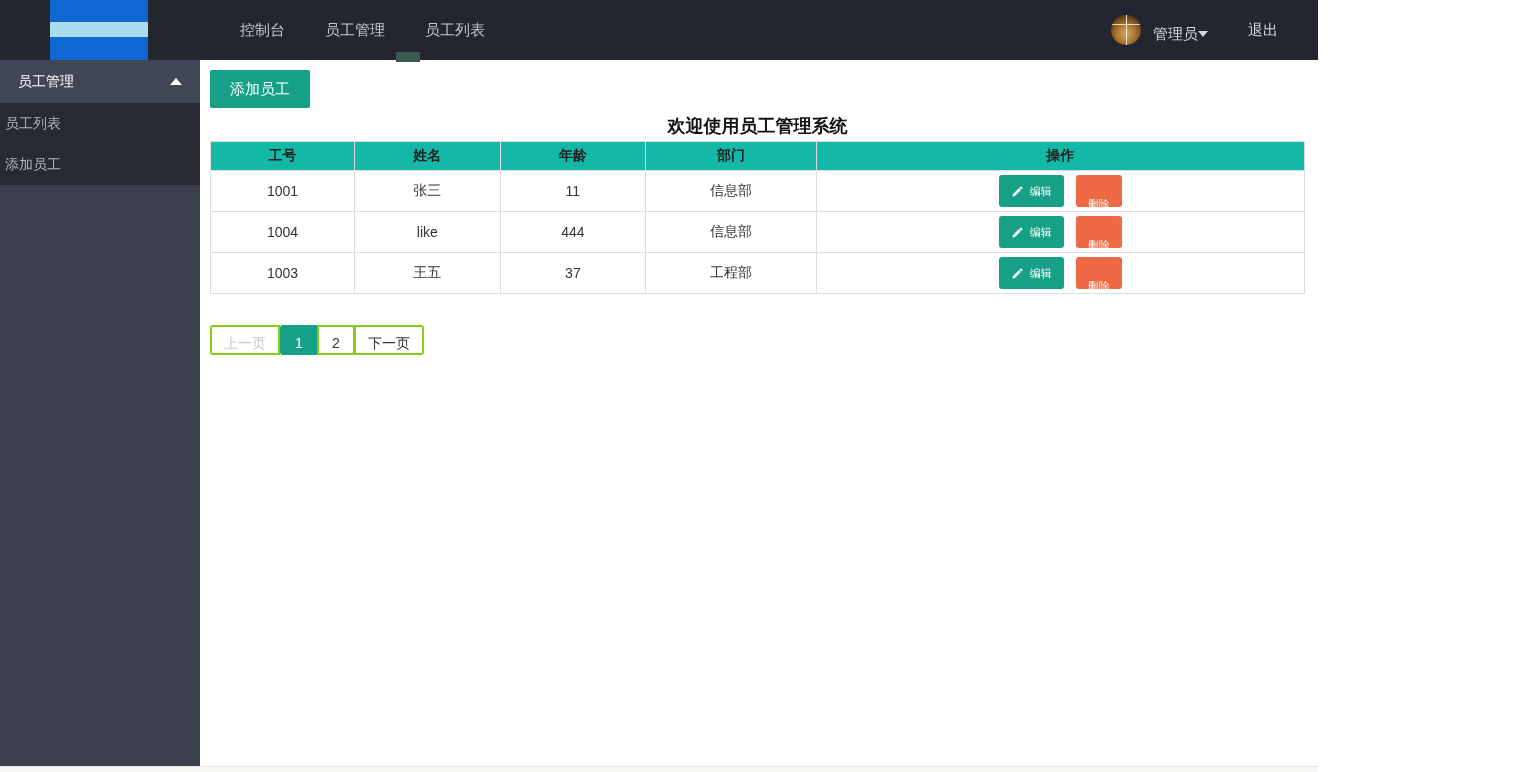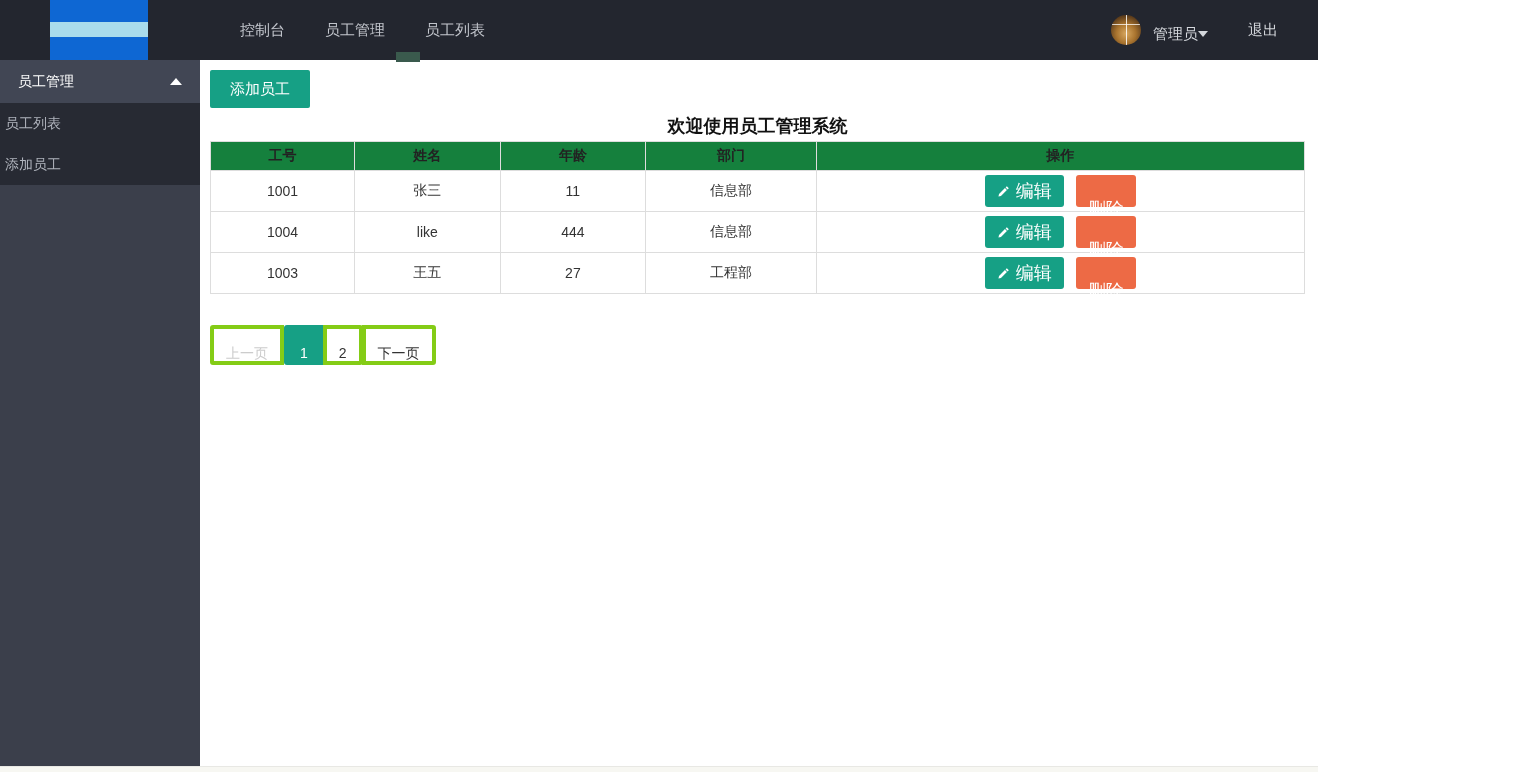--- a/index.html
+++ b/index.html
@@ -55,39 +55,39 @@
   
   .content { flex: 1 1 auto; background: #ffffff; padding: 10px 13px 0 10px; min-width: 0; }
   .btn-add {
     background: #16A085; color: #fff; border: none; border-radius: 2px;
     height: 38px; padding: 0 20px; font-size: 15px; cursor: pointer; font-family: inherit;
   }
   .page-title { text-align: center; font-size: 18px; font-weight: 600; color: #111; margin-top: 6px; margin-bottom: 3px; }
 
   table.emp { width: 100%; border-collapse: collapse; table-layout: fixed; }
   table.emp th, table.emp td { border: 1px solid #DDDDDD; text-align: center; font-size: 14px; color: #333; }
-  table.emp th { background: #15803d; height: 29px; font-weight: 700; color: #222; }
+  table.emp th { background: #14b8a6; height: 29px; font-weight: 700; color: #222; }
   table.emp td { height: 41px; }
   .col-id { width: 13.16%; } .col-name { width: 13.31%; } .col-age { width: 13.31%; }
   .col-dept { width: 15.59%; } .col-ops { width: 44.63%; }
 
   .ops-cell { display: flex; justify-content: center; align-items: center; gap: 12px; }
   .btn-edit, .btn-del {
-    border: none; border-radius: 3px; color: #fff; font-size: 18px; cursor: pointer;
+    border: none; border-radius: 3px; color: #fff; font-size: 11px; cursor: pointer;
     height: 28px; padding: 16px 12px; display: inline-flex; align-items: center; gap: 6px; font-family: inherit;
   }
   .btn-edit { background: #16A085; }
   .btn-del { background: #ED6A45; flex-direction: column; }
   .btn-ic { width: 13px; height: 13px; display: inline-block; }
 
   
   .pagination { display: inline-flex; margin-top: 31px; margin-left: 0; }
   .pagination button {
-    min-width: 38px; height: 30px; background: #fff; border: 4px solid #84cc16;
-    font-size: 14px; color: #333; cursor: pointer; margin-left: -1px; font-family: inherit; padding: 16px 12px;
+    min-width: 38px; height: 30px; background: #fff; border: 2px solid #84cc16;
+    font-size: 14px; color: #333; cursor: pointer; margin-left: -1px; font-family: inherit; padding: 8px 12px;
   }
   .pagination button:first-child { margin-left: 0; border-radius: 3px 0 0 3px; }
   .pagination button:last-child { border-radius: 0 3px 3px 0; }
   .pagination button.disabled { color: #CCCCCC; cursor: default; }
   .pagination button.active { background: #16A085; border-color: #16A085; color: #fff; }
 
   
   .bottom-strip { flex: 0 0 6px; background: #F7F7F2; border-top: 1px solid #E8E8E4; }
 </style>
 </head>
@@ -195,21 +195,21 @@
               </button>
             </div>
           </td>
         </tr>
 
 
 
         <tr>
           <td>1003</td>
           <td>王五</td>
-          <td>27</td>
+          <td>37</td>
           <td>工程部</td>
           <td>
             <div class="ops-cell">
               <button class="btn-edit">
                 <svg class="btn-ic" viewBox="0 0 16 16">
                       <path fill="#fff" d="M12.1 1.5l2.4 2.4-1.5 1.5-2.4-2.4 1.5-1.5zM9.8 3.8l2.4 2.4-7.3 7.3-3.1.7.7-3.1 7.3-7.3z"></path>
                     </svg>
                 <span>编辑</span>
               </button>
               <button class="btn-del">

